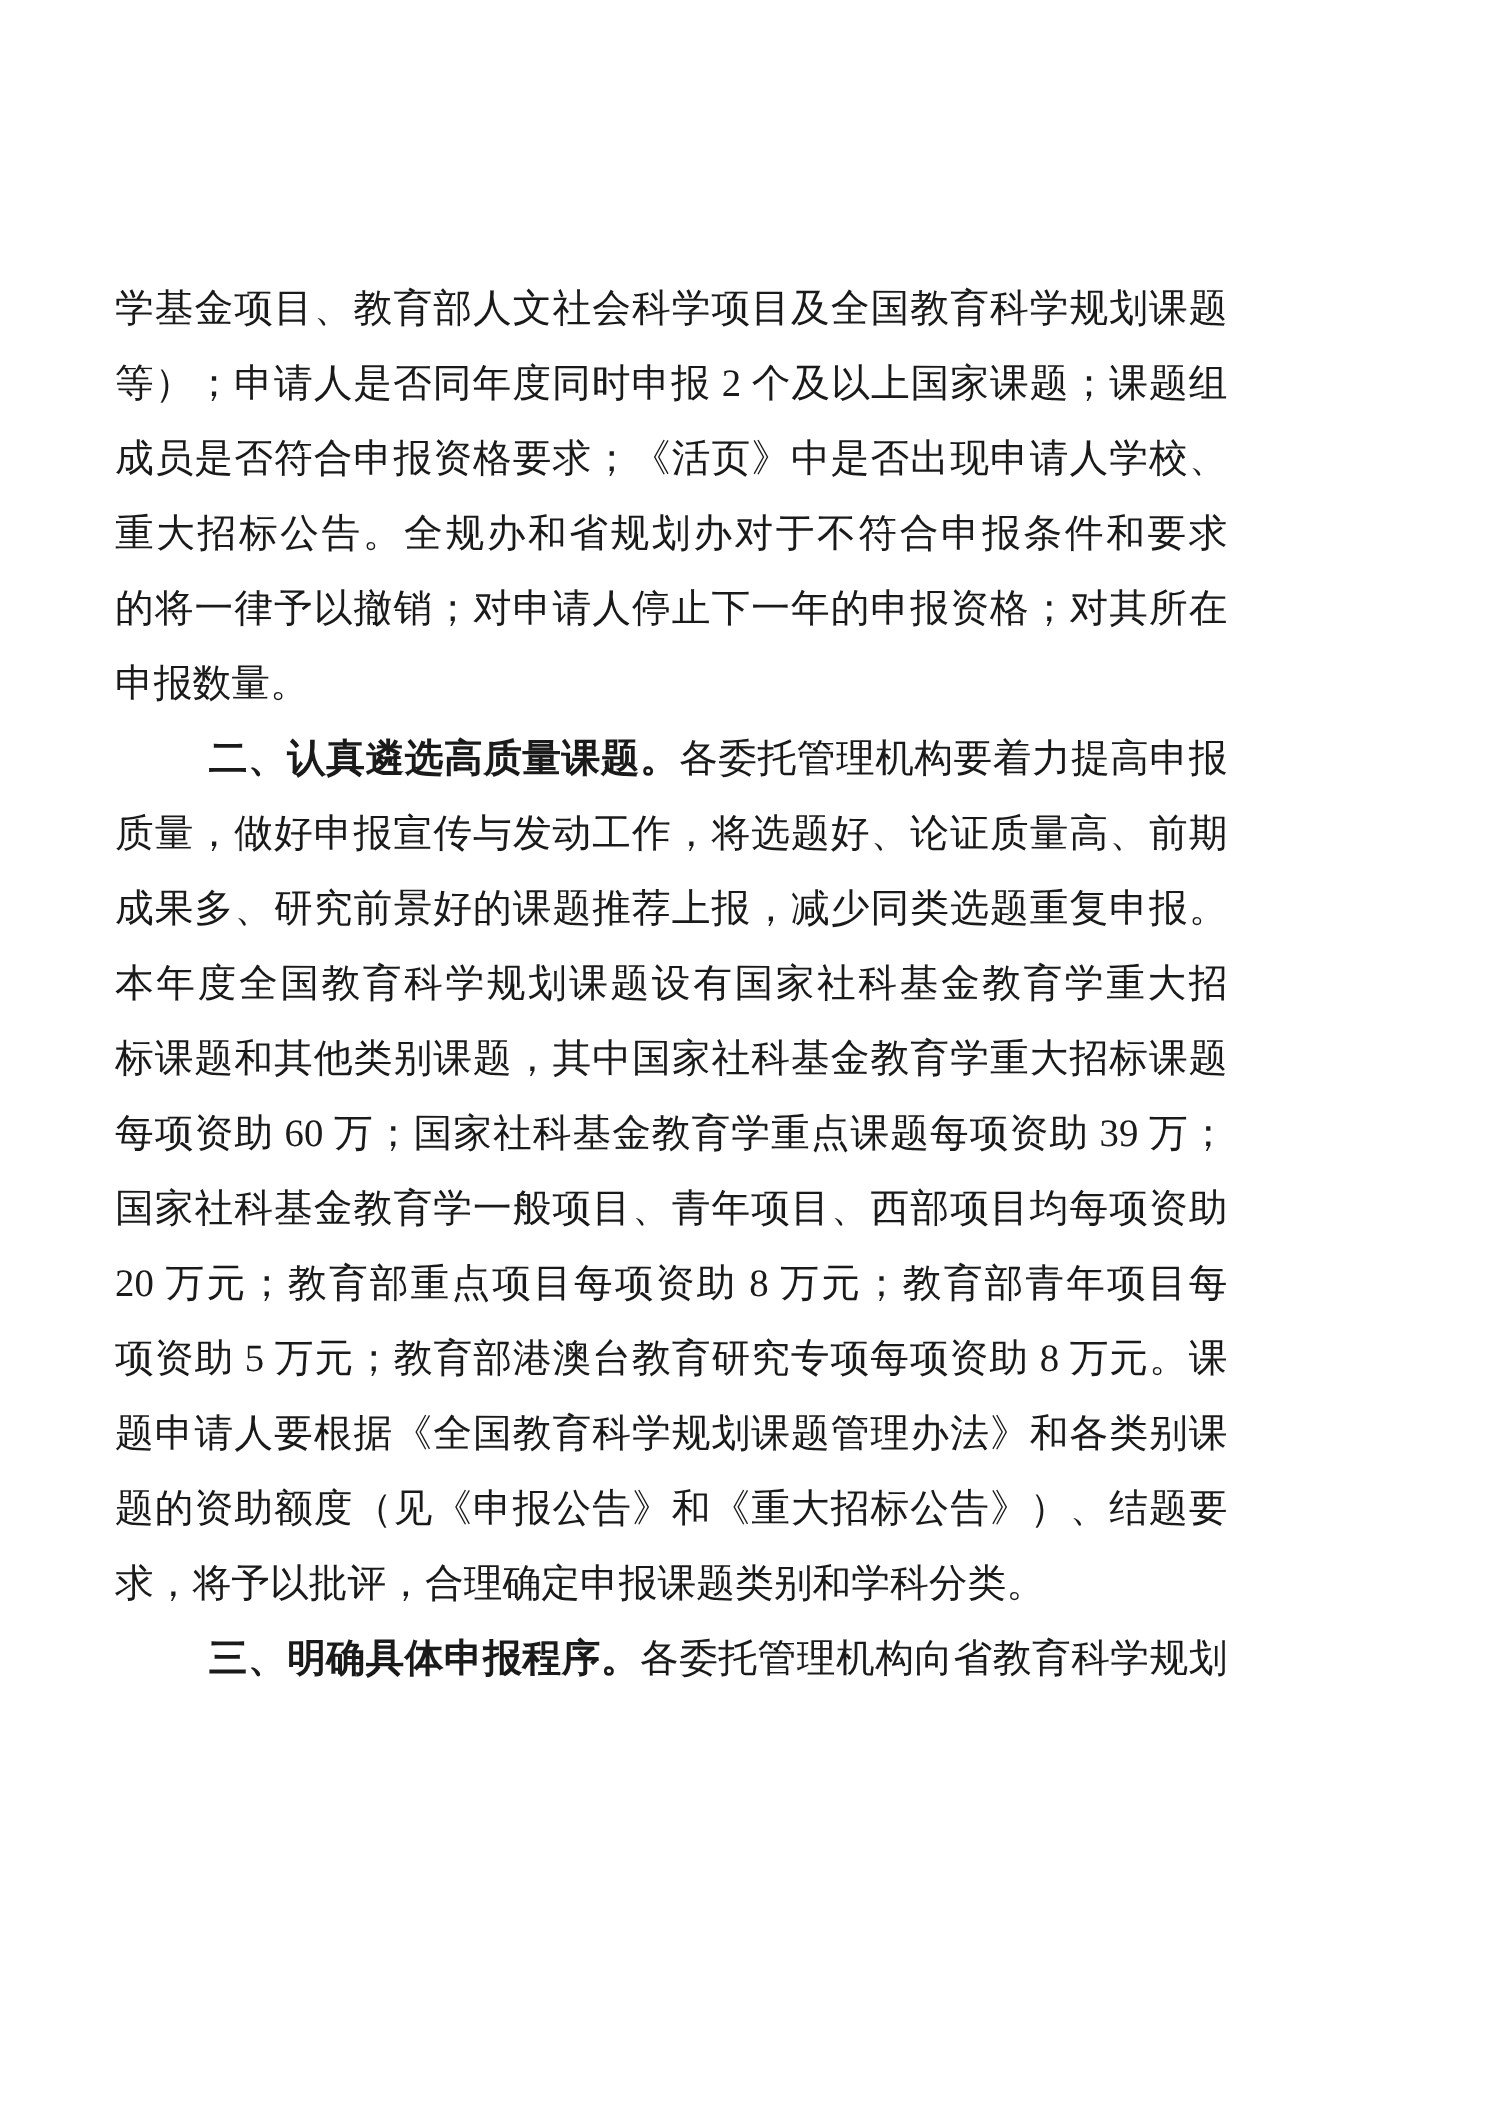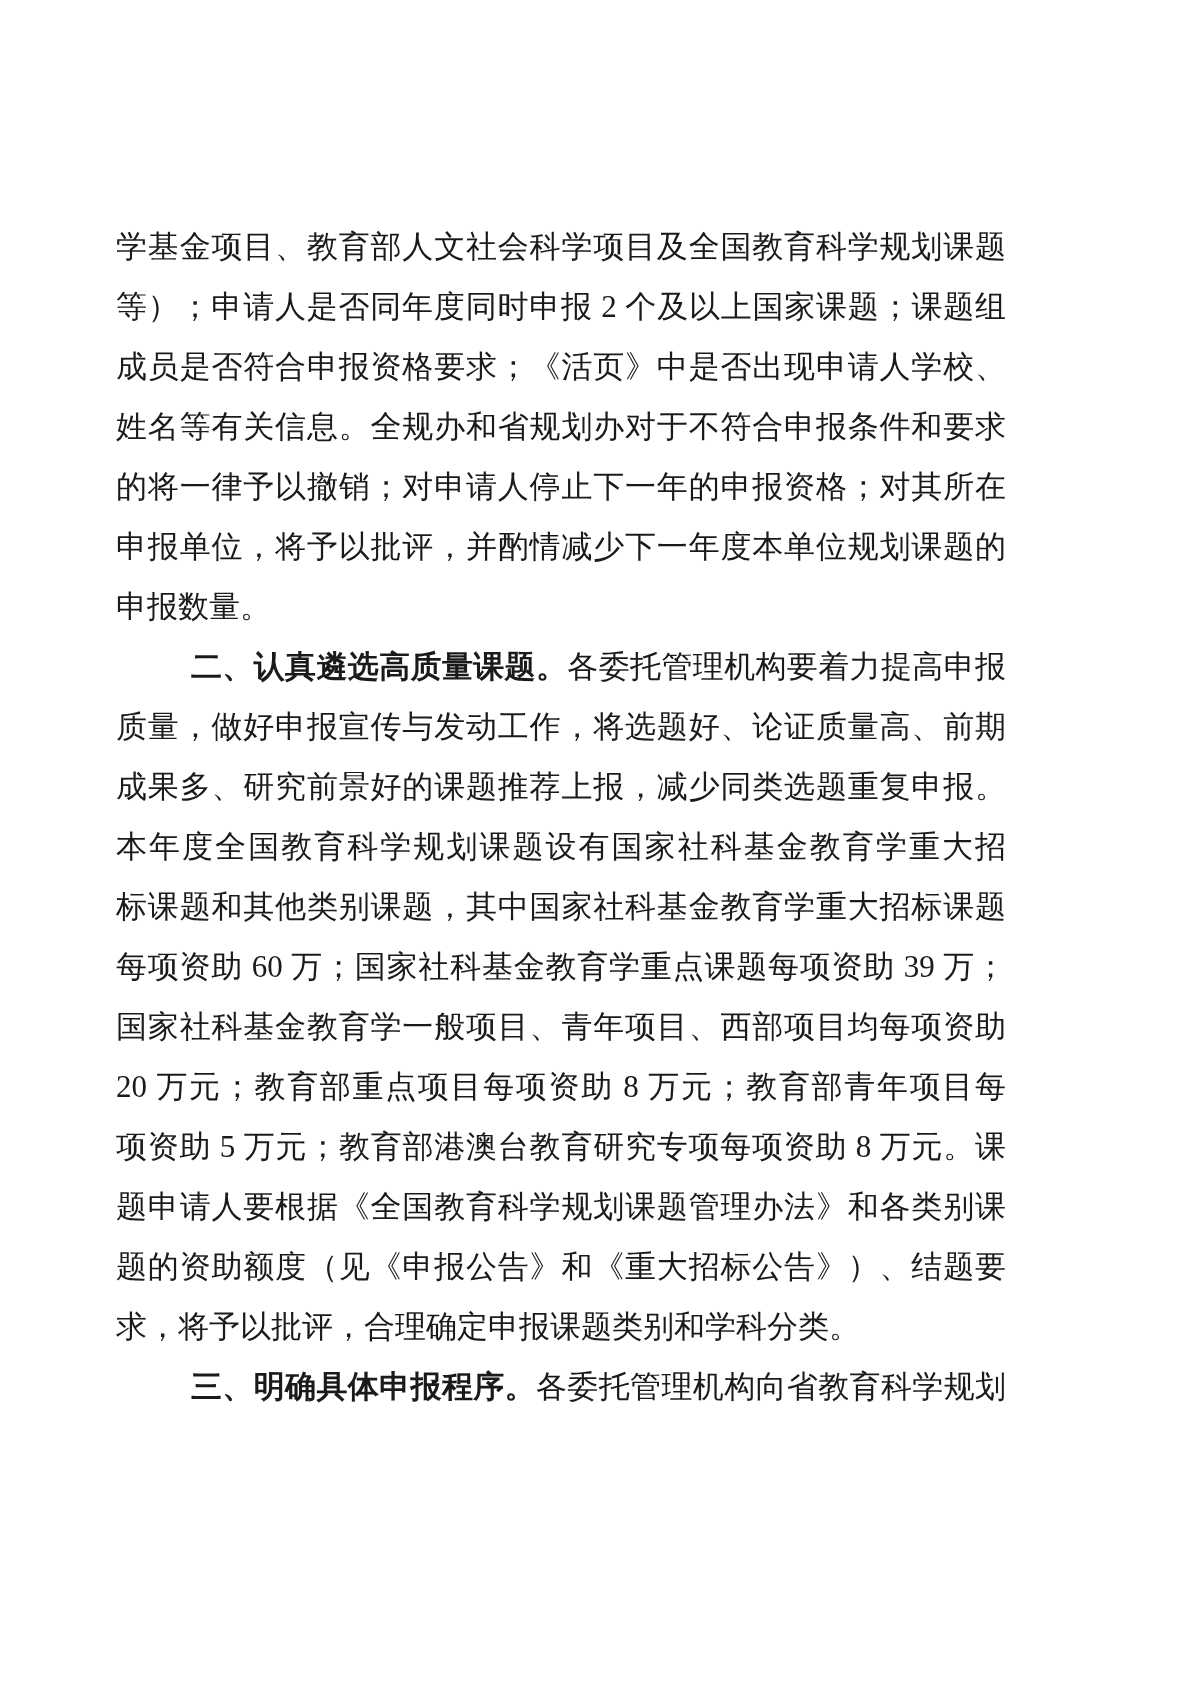--- a/index.html
+++ b/index.html
@@ -7,21 +7,21 @@
     padding: 0;
     background: #e8e8e8;
   }
   .page {
     position: relative;
     width: 1191px;
     height: 1684px;
     margin: 0 auto;
     background: #ffffff;
     box-sizing: border-box;
-    padding: 217px 151px 0 116px;
+    padding: 217px 151px 0 92px;
     overflow: hidden;
     font-family: "Liberation Serif", "DejaVu Serif", serif;
     font-size: 31px;
     line-height: 60px;
     color: #1a1a1a;
   }
   .textblock {
     width: 890px;
   }
   .line {
@@ -46,25 +46,24 @@
 
 <div class="page">
   <div class="textblock">
 
     <div class="line">学基金项目、教育部人文社会科学项目及全国教育科学规划课题</div>
 
     <div class="line">等）；申请人是否同年度同时申报 2 个及以上国家课题；课题组</div>
 
     <div class="line">成员是否符合申报资格要求；《活页》中是否出现申请人学校、</div>
 
-    <div class="line">姓名等有关信息。全规办和省规划办对于不符合申报条件和要求</div>
+    <div class="line">重大招标公告。全规办和省规划办对于不符合申报条件和要求</div>
 
     <div class="line">的将一律予以撤销；对申请人停止下一年的申报资格；对其所在</div>
 
-    <div class="line">申报单位，将予以批评，并酌情减少下一年度本单位规划课题的</div>
 
     <div class="line para-end">申报数量。</div>
 
     <div class="line indent">
       <span class="seg-bold">二、认真遴选高质量课题。</span><span>各委托管理机构要着力提高申报</span>
     </div>
 
     <div class="line">质量，做好申报宣传与发动工作，将选题好、论证质量高、前期</div>
 
     <div class="line">成果多、研究前景好的课题推荐上报，减少同类选题重复申报。</div>

